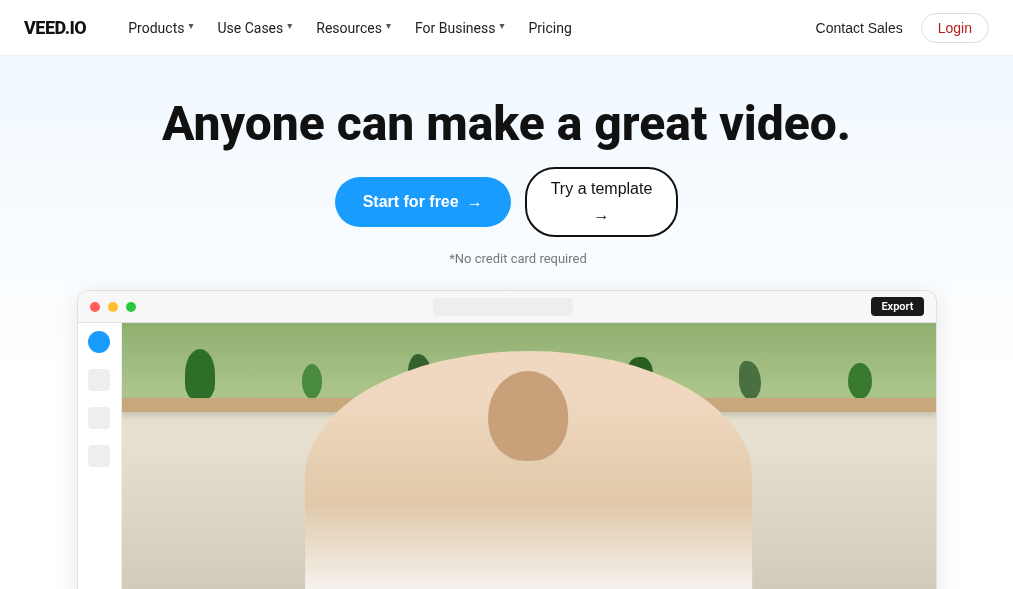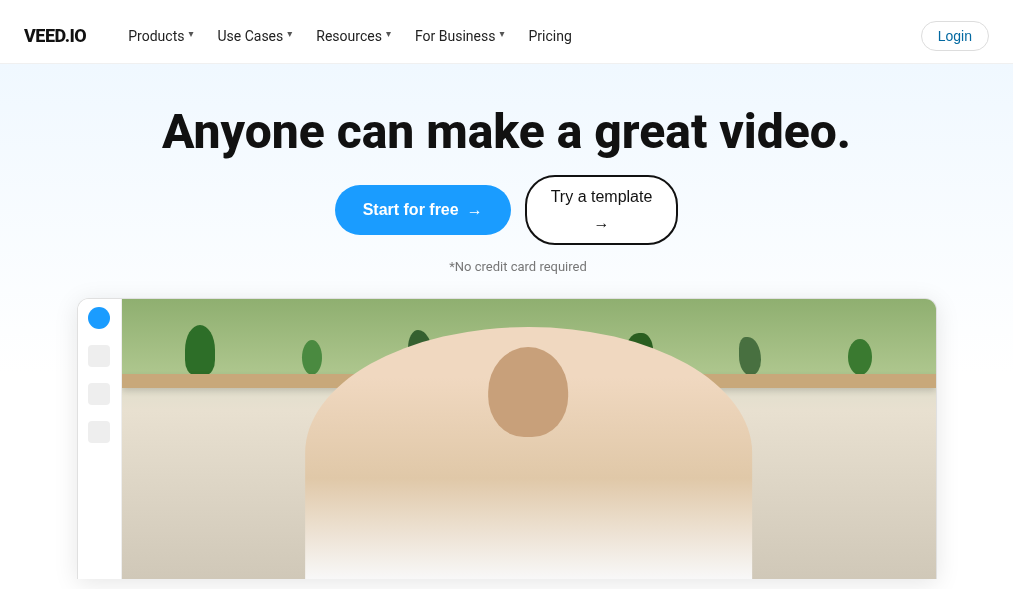--- a/index.html
+++ b/index.html
@@ -14,21 +14,20 @@
     
     .navbar {
       display: flex;
       align-items: center;
       padding: 0 24px;
       height: 56px;
       border-bottom: 1px solid #f0f0f0;
       background: #fff;
       position: relative;
       z-index: 10;
-      margin-top: 8px;
     }
     .logo {
       font-weight: 800;
       font-size: 18px;
       color: #111;
       letter-spacing: -0.5px;
       margin-right: 32px;
       white-space: nowrap;
     }
     .nav-links {
@@ -61,21 +60,21 @@
       font-size: 14px;
       color: #222;
       background: none;
       border: none;
       cursor: pointer;
       padding: 6px 10px;
       border-radius: 6px;
     }
     .btn-login {
       font-size: 14px;
-      color: #0369a1;
+      color: #b91c1c;
       background: none;
       border: 1px solid #ddd;
       cursor: pointer;
       padding: 6px 16px;
       border-radius: 20px;
     }
     .btn-signup {
       font-size: 14px;
       color: #fff;
       background: #111;
@@ -305,20 +304,21 @@
     </div>
     <div class="nav-item">
       <span>For Business</span>
       <span class="chevron">▾</span>
     </div>
     <div class="nav-item">
       <span>Pricing</span>
     </div>
   </div>
   <div class="nav-right">
+    <button class="btn-contact">Contact Sales</button>
     <button class="btn-login">Login</button>
   </div>
 </nav>
 
 <section class="hero">
   <h1 class="hero-title">
     <span>Anyone can make a great video.</span><br>
   </h1>
   <div class="hero-buttons">
     <button class="btn-start">
@@ -328,20 +328,29 @@
     <button class="btn-template">
       <span>Try a template</span>
       <span class="arrow">→</span>
     </button>
   </div>
   <p class="no-credit">*No credit card required</p>
 
   <div class="video-preview-container">
     <div class="editor-shell">
 
+      <div class="editor-topbar">
+        <div class="dot dot-r"></div>
+        <div class="dot dot-y"></div>
+        <div class="dot dot-g"></div>
+        <div class="editor-topbar-center">
+          <div class="topbar-url"></div>
+        </div>
+        <div class="export-btn">Export</div>
+      </div>
 
       <div class="editor-body">
 
         <div class="editor-sidebar">
           <div class="sidebar-icon-blue"></div>
           <div class="sidebar-icon"></div>
           <div class="sidebar-icon"></div>
           <div class="sidebar-icon"></div>
 
         </div>

